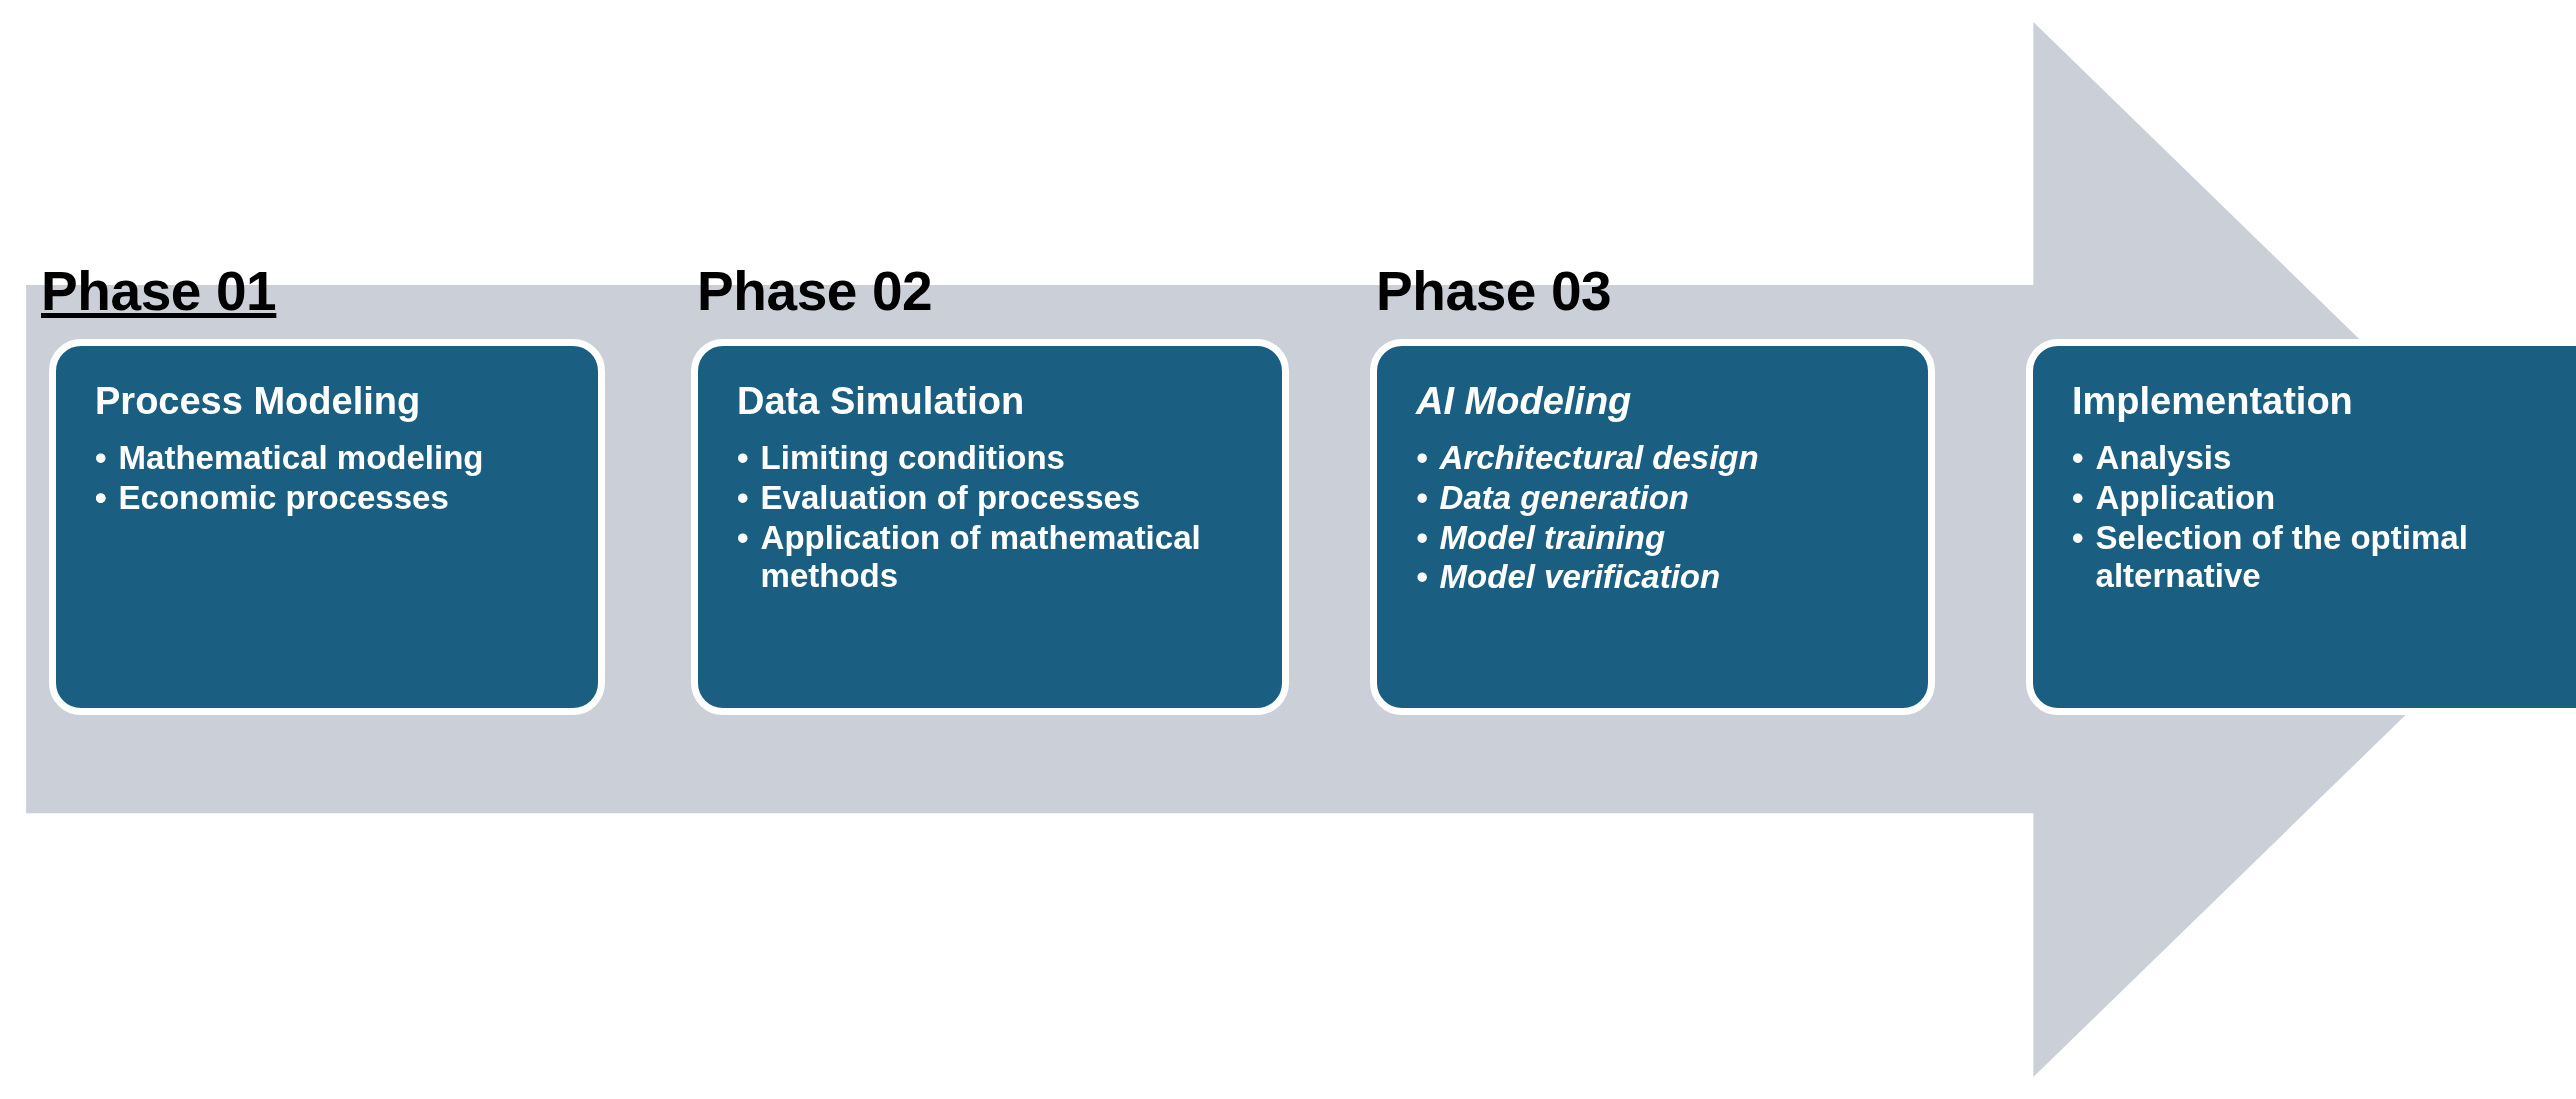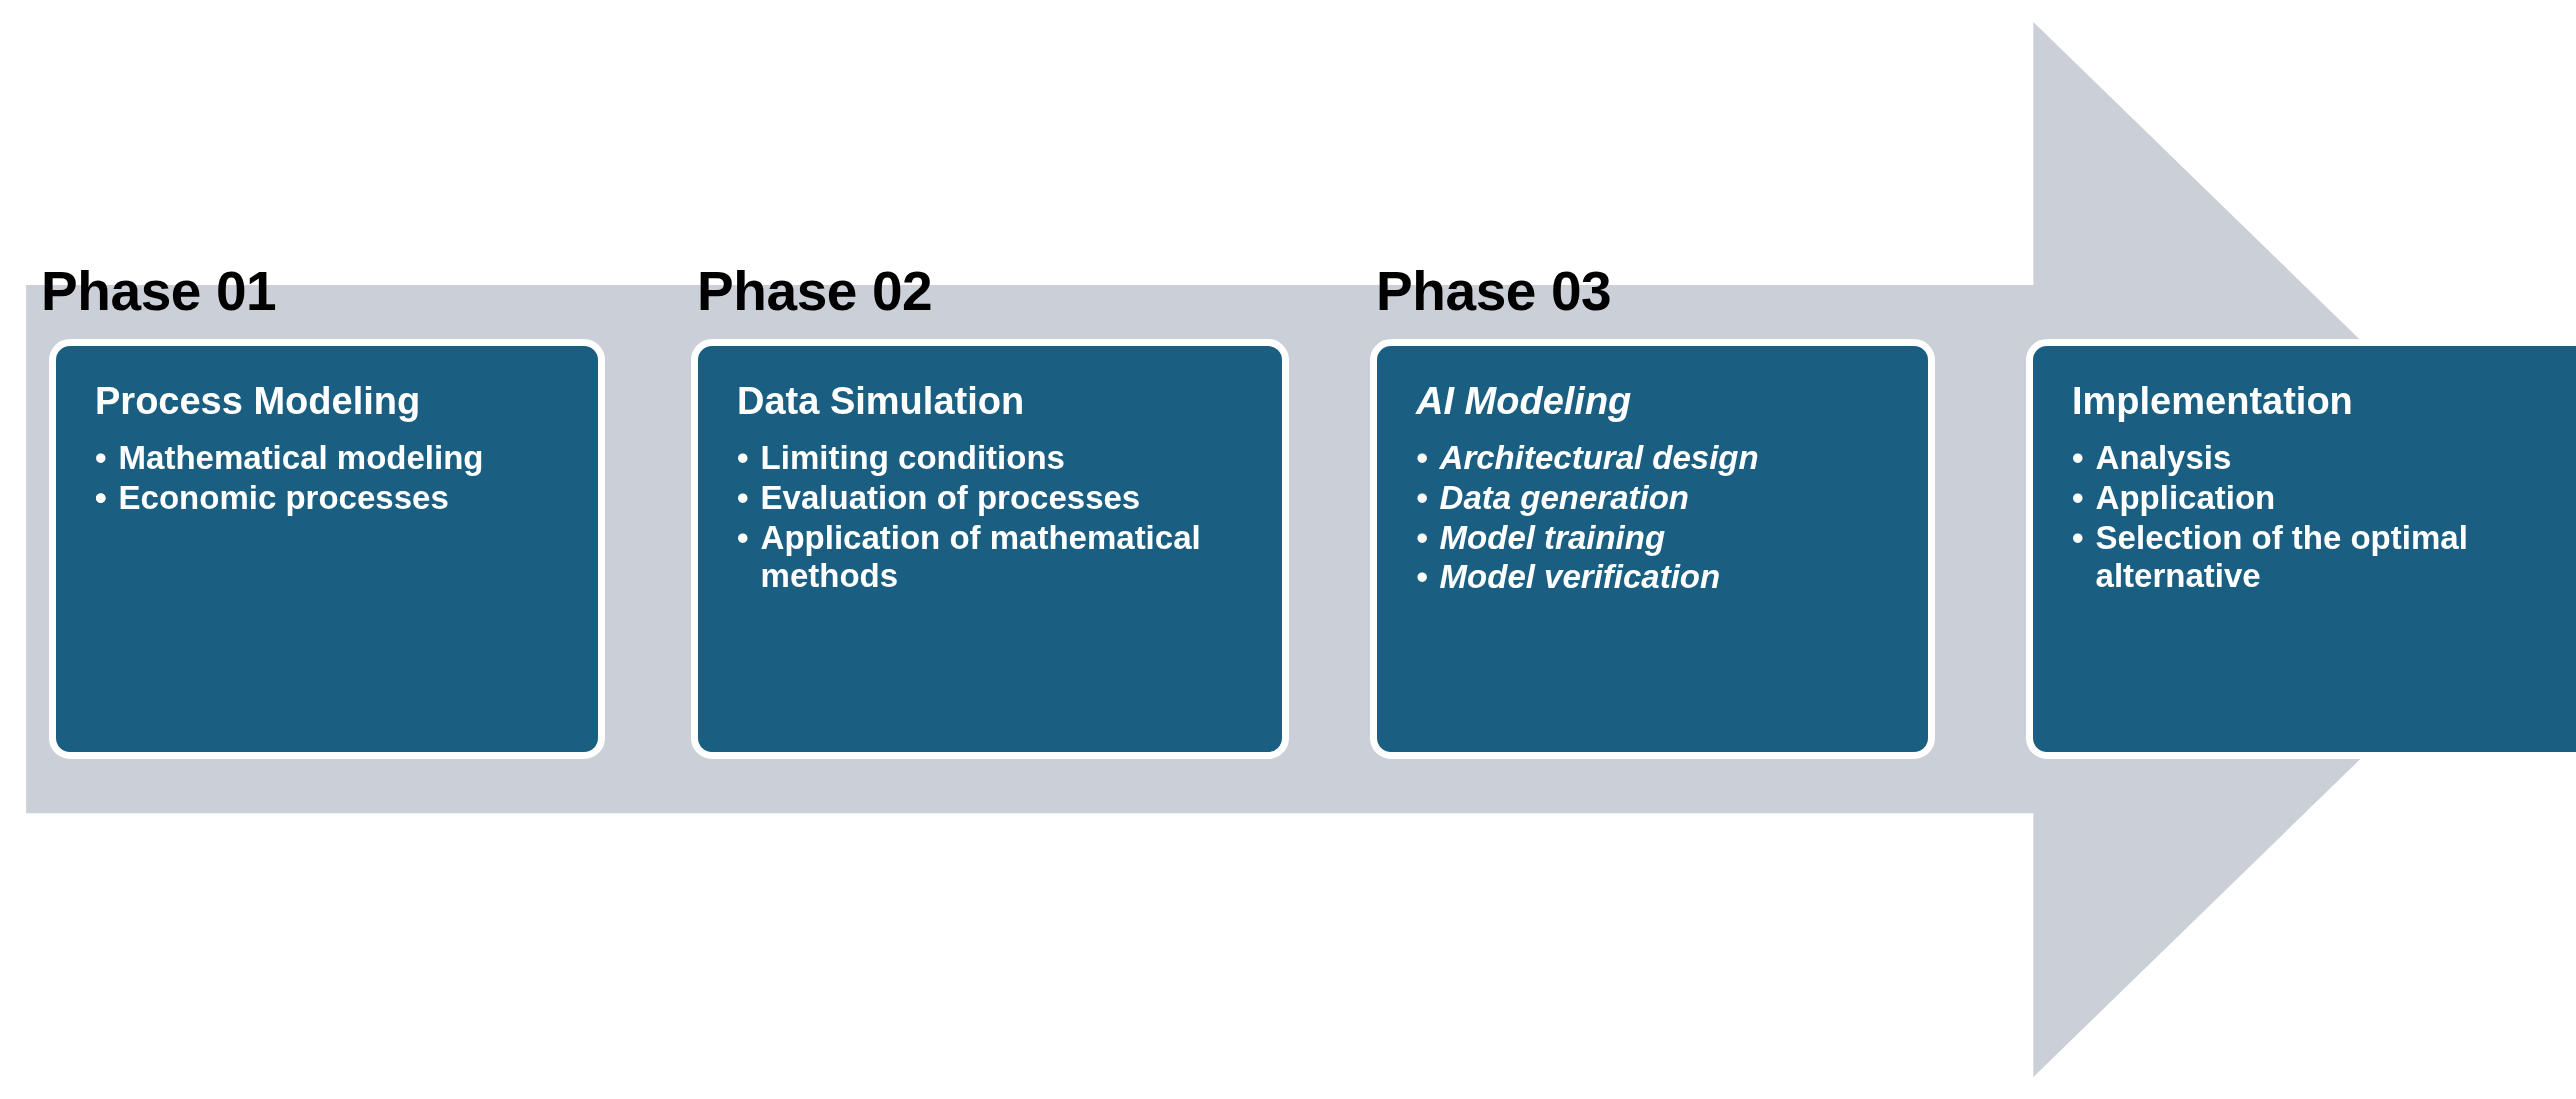--- a/index.html
+++ b/index.html
@@ -43,25 +43,25 @@
     line-height: 1;
     color: #000000;
     white-space: nowrap;
     letter-spacing: -0.4px;
   }
 
   
   .phase-card {
     position: absolute;
     top: 339px;
-    height: 420px;
+    height: 376px;
     box-sizing: border-box;
     background: #1A5F81;
     border: 7px solid #ffffff;
-    border-radius: 21px;
+    border-radius: 32px;
     padding: 36px 12px 0 39px;
     overflow: hidden;
   }
 
   .card-title {
     font-size: 38px;
     font-weight: 700;
     color: #ffffff;
     line-height: 1.04;
     margin: 0 0 17.3px 0;
@@ -99,21 +99,21 @@
 <body>
 
 <div id="stage">
 
   <div class="arrow-shape">
     <svg viewBox="0 0 3281 1400" xmlns="http://www.w3.org/2000/svg" aria-hidden="true">
       <polygon points="33,363 2590,363 2590,28 3281,700 2590,1372 2590,1036 33,1036" fill="#CBD0D8"></polygon>
     </svg>
   </div>
 
-  <div class="phase-label" style="left:41px;">Phase 01</div>
+  <div class="phase-label" style="left:41px;text-decoration:underline;">Phase 01</div>
 
   <div class="phase-card card-abs" style="left:49px; width:556px;">
     <div class="card-title">Process Modeling</div>
     <ul class="card-list">
       <li>
         <span class="bullet-dot">•</span>
         <span>Mathematical modeling</span>
       </li>
       <li>
         <span class="bullet-dot">•</span>

